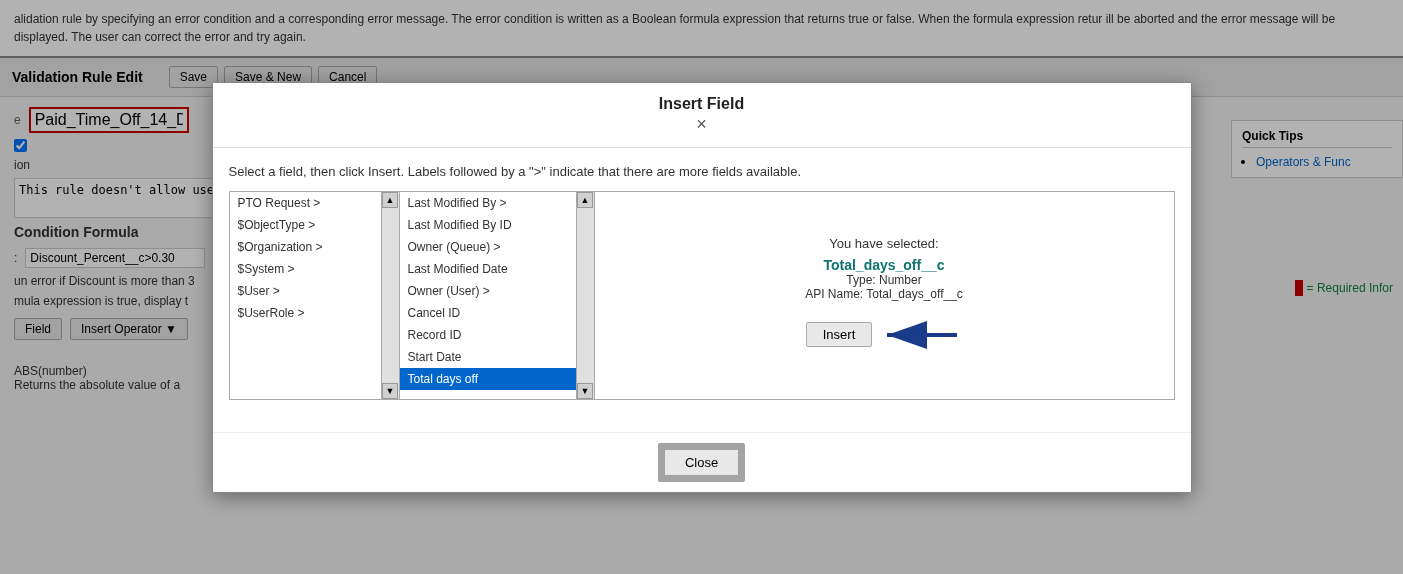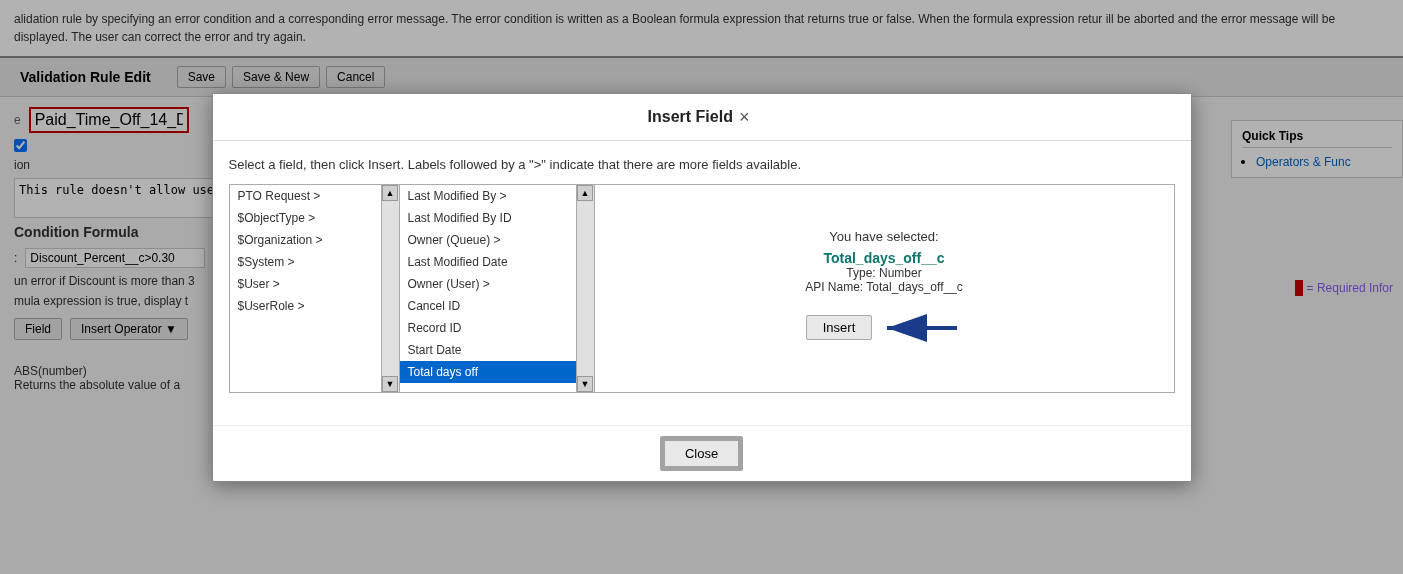--- a/index.html
+++ b/index.html
@@ -111,21 +111,21 @@
       color: #0066cc;
       font-size: 12px;
       text-decoration: none;
     }
 
     .required-info {
       position: absolute;
       top: 280px;
       right: 10px;
       font-size: 12px;
-      color: #8b5cf6;
+      color: #15803d;
       display: flex;
       align-items: center;
       gap: 4px;
     }
 
     .red-bar {
       width: 8px;
       height: 16px;
       background: #cc0000;
       display: inline-block;
@@ -152,20 +152,21 @@
       position: relative;
     }
 
     .modal-header {
       background: #fff;
       border-bottom: 1px solid #ddd;
       padding: 12px 16px;
       display: flex;
       align-items: center;
       justify-content: center;
+      flex-direction: column;
     }
 
     .modal-title {
       font-size: 16px;
       font-weight: bold;
       color: #222;
     }
 
     .modal-close {
       background: none;
@@ -291,21 +292,21 @@
     .modal-footer {
       padding: 10px 16px;
       display: flex;
       justify-content: center;
       border-top: 1px solid #eee;
       margin-top: 4px;
     }
 
     .btn-close-modal {
       background: #e8e8e8;
-      border: 5px solid #a3a3a3;
+      border: 7px solid #a3a3a3;
       padding: 5px 20px;
       font-size: 13px;
       cursor: pointer;
       border-radius: 2px;
     }
 
     
     .bg-bottom {
       padding: 8px 14px;
       font-size: 12px;
@@ -320,21 +321,21 @@
 </head>
 <body>
 
 <div class="bg-page">
 
   <div class="bg-info-text">
     <span>alidation rule by specifying an error condition and a corresponding error message. The error condition is written as a Boolean formula expression that returns true or false. When the formula expression retur ill be aborted and the error message will be displayed. The user can correct the error and try again.</span>
   </div>
 
   <div class="bg-top-bar">
-    <span style="font-weight:bold;font-size:14px;margin-right:20px;margin-left:8px;">Validation Rule Edit</span>
+    <span style="font-weight:bold;font-size:14px;margin-right:20px;">Validation Rule Edit</span>
     <button class="btn-small">Save</button>
     <button class="btn-small">Save &amp; New</button>
     <button class="btn-small">Cancel</button>
   </div>
 
   <div class="bg-content">
     <div class="bg-row">
       <span style="font-size:12px;color:#666;">e</span>
       <input class="bg-text-input" type="text" value="Paid_Time_Off_14_Da" style="border: 2px solid rgb(204, 0, 0);">
     </div>

